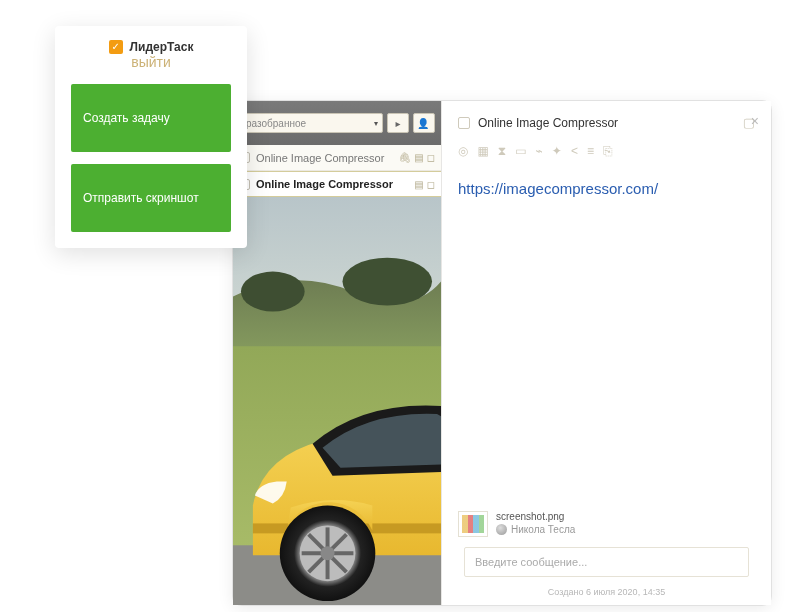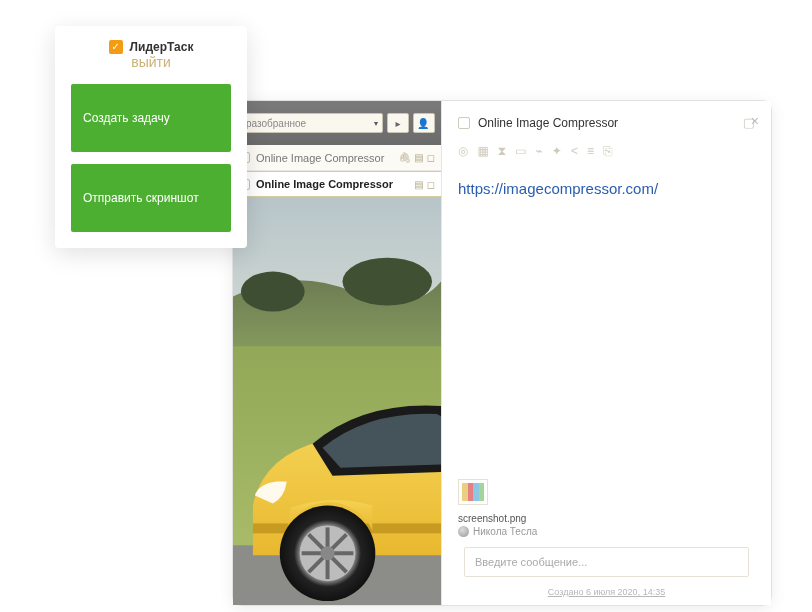--- a/index.html
+++ b/index.html
@@ -231,21 +231,20 @@
 }
 .link {
   font-size: 15px;
   color: #2a5db0;
 }
 .attachment {
   padding: 6px 16px 10px;
   display: flex;
   gap: 8px;
   align-items: flex-start;
-  flex-direction: column;
 }
 .att-thumb {
   width: 30px;
   height: 26px;
   background: #fff;
   border: 1px solid #e4e0d3;
   display: flex;
   align-items: center;
   justify-content: center;
 }
@@ -268,21 +267,20 @@
   border-radius: 2px;
   padding: 8px 10px;
   font-size: 11px;
   color: #aaa;
 }
 .footer {
   text-align: center;
   font-size: 9px;
   color: #b7b7b7;
   padding-bottom: 8px;
-  text-decoration: underline;
 }
 </style>
 </head>
 <body>
 
 <div class="popup">
   <div class="popup-header">
     <div class="popup-brand">
       <div class="popup-logo"></div>
       <span class="popup-brand-text">ЛидерТаск</span>

